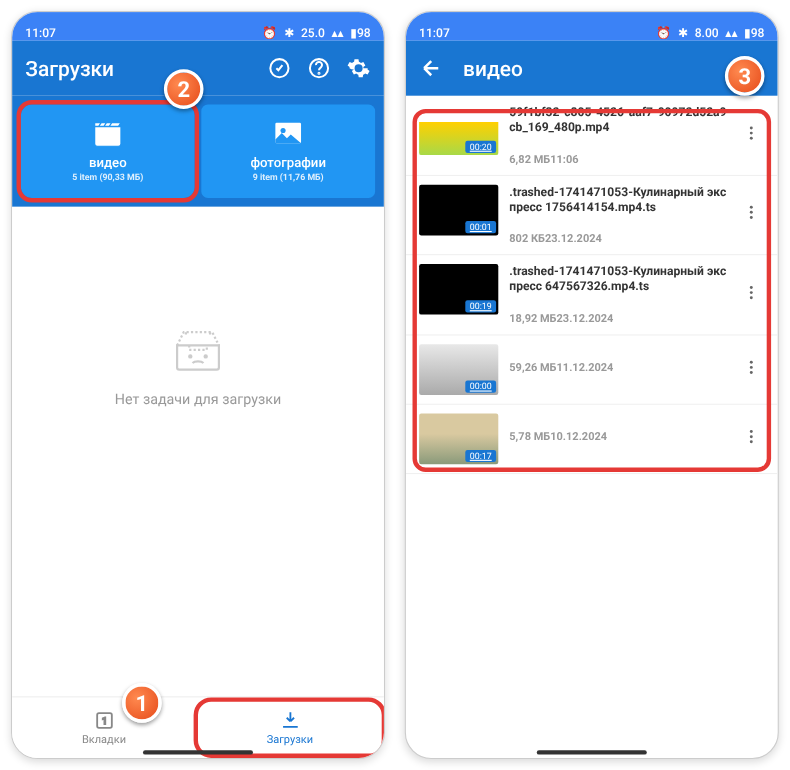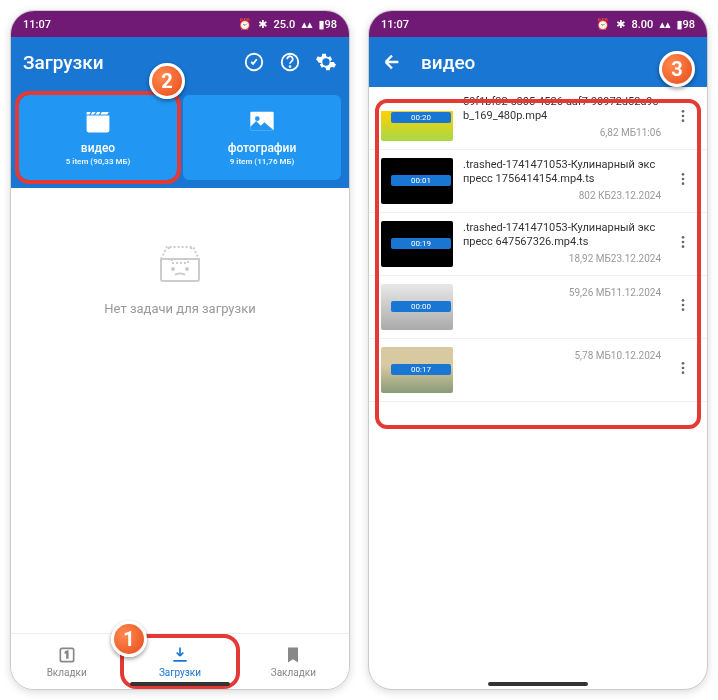--- a/index.html
+++ b/index.html
@@ -3,22 +3,22 @@
   <meta charset="utf-8">
   <style>
     * { margin: 0; padding: 0; box-sizing: border-box; font-family: Roboto, Arial, sans-serif; }
     body { background: #fff; width: 718px; height: 700px; display: flex; gap: 18px; padding: 10px; }
     .phone {
       width: 340px; height: 680px; background: #fff; border-radius: 24px;
       border: 1px solid #ccc; overflow: hidden; position: relative;
       box-shadow: 0 2px 8px rgba(0,0,0,0.15);
     }
     .status-bar {
-      height: 26px; background: #701a75; color: #fff; display: flex;
-      justify-content: space-between; align-items: center; padding: 0 12px;
+      height: 26px; background: #3b82f6; color: #fff; display: flex;
+      justify-content: space-between; align-items: flex-end; padding: 0 12px;
       font-size: 11px; font-weight: 500;
     }
     .status-right { display: flex; align-items: center; gap: 6px; }
     .app-bar {
       height: 50px; background: #1976D2; color: #fff; display: flex;
       align-items: center; justify-content: space-between; padding: 0 12px;
     }
     .app-title { font-size: 19px; font-weight: 500; }
     .app-icons { display: flex; gap: 14px; align-items: center; }
     .icon-btn { color: #fff; cursor: pointer; display: flex; align-items: center; }
@@ -28,21 +28,21 @@
     .card {
       flex: 1; height: 85px; background: #2196F3; border-radius: 6px;
       display: flex; flex-direction: column; align-items: center; justify-content: center;
       color: #fff; cursor: pointer;
     }
     .card.selected { outline: 4px solid #e53935; border-radius: 10px; }
     .card-icon { margin-bottom: 4px; }
     .card-label { font-size: 12px; font-weight: 500; }
     .card-sub { font-size: 8px; opacity: 0.85; margin-top: 2px; font-weight: bold; }
     .content { flex: 1; background: #fff; display: flex; flex-direction: column;
-      align-items: center; justify-content: flex-start; padding-top: 53px; height: 455px; }
+      align-items: center; justify-content: flex-start; padding-top: 108px; height: 455px; }
     .empty-icon { color: #bbb; margin-bottom: 12px; }
     .empty-text { color: #999; font-size: 13px; }
     .bottom-nav {
       position: absolute; bottom: 0; left: 0; right: 0; height: 56px;
       display: flex; border-top: 1px solid #eee; background: #fff;
     }
     .nav-item {
       flex: 1; display: flex; flex-direction: column; align-items: center;
       justify-content: center; gap: 2px; cursor: pointer; color: #888;
     }
@@ -55,26 +55,26 @@
       border-bottom: 1px solid #f0f0f0;
     }
     .thumb {
       width: 72px; height: 46px; background: #000; border-radius: 2px;
       position: relative; flex-shrink: 0;
     }
     .thumb.promo { background: linear-gradient(180deg, #fff 0%, #fff 35%, #ffd000 35%, #a8d948 100%); }
     .thumb.foggy { background: linear-gradient(180deg, #e8e8e8, #aaa); }
     .thumb.scene { background: linear-gradient(180deg, #d9c9a0 40%, #8a9a7a 100%); }
     .duration {
-      position: absolute; bottom: 18px; right: 2px; background: #1976D2;
-      color: #fff; font-size: 8px; padding: 1px 20px; border-radius: 2px;
-    }
-    .video-info { flex: 1; min-width: 0; }
+      position: absolute; bottom: 2px; right: 2px; background: #1976D2;
+      color: #fff; font-size: 8px; padding: 1px 4px; border-radius: 2px; text-decoration: underline;
+    }
+    .video-info { flex: 1; min-width: 0; font-weight: bold; }
     .video-name { font-size: 11px; color: #333; line-height: 1.3; word-break: break-all; }
-    .video-meta { display: flex; justify-content: flex-end; margin-top: 3px; }
+    .video-meta { display: flex; justify-content: flex-start; margin-top: 16px; }
     .video-size { font-size: 10px; color: #999; }
     .video-date { font-size: 10px; color: #999; }
     .more-btn { color: #666; padding: 0 4px; cursor: pointer; align-self: center; }
     .badge {
       position: absolute; width: 36px; height: 36px; border-radius: 50%;
       background: radial-gradient(circle at 35% 35%, #ff8a50, #e64a19);
       border: 3px solid #fff; color: #fff; font-size: 20px; font-weight: bold;
       display: flex; align-items: center; justify-content: center;
       box-shadow: 0 2px 4px rgba(0,0,0,0.4); z-index: 10;
     }
@@ -164,26 +164,20 @@
           <rect x="4" y="4" width="16" height="16" rx="2"></rect>
           <text x="12" y="16" font-size="10" text-anchor="middle" fill="#888">1</text>
         </svg>
       <span class="nav-label">Вкладки</span>
     </div>
     <div class="nav-item active highlighted">
       <svg width="20" height="20" viewBox="0 0 24 24" fill="#1976D2">
           <path d="M12 3v10m0 0l-4-4m4 4l4-4M4 19h16" stroke="#1976D2" stroke-width="2" fill="none"></path>
         </svg>
       <span class="nav-label">Загрузки</span>
-    </div>
-    <div class="nav-item">
-      <svg width="20" height="20" viewBox="0 0 24 24" fill="#888">
-          <path d="M6 3h12v18l-6-4-6 4V3z"></path>
-        </svg>
-      <span class="nav-label">Закладки</span>
     </div>
   </div>
   <div class="home-indicator"></div>
   <div class="badge" style="top:610px;left:100px">1</div>
   <div class="badge" style="top:52px;left:138px">2</div>
 </div>
 
 <div class="phone">
   <div class="status-bar">
     <span>11:07</span>

